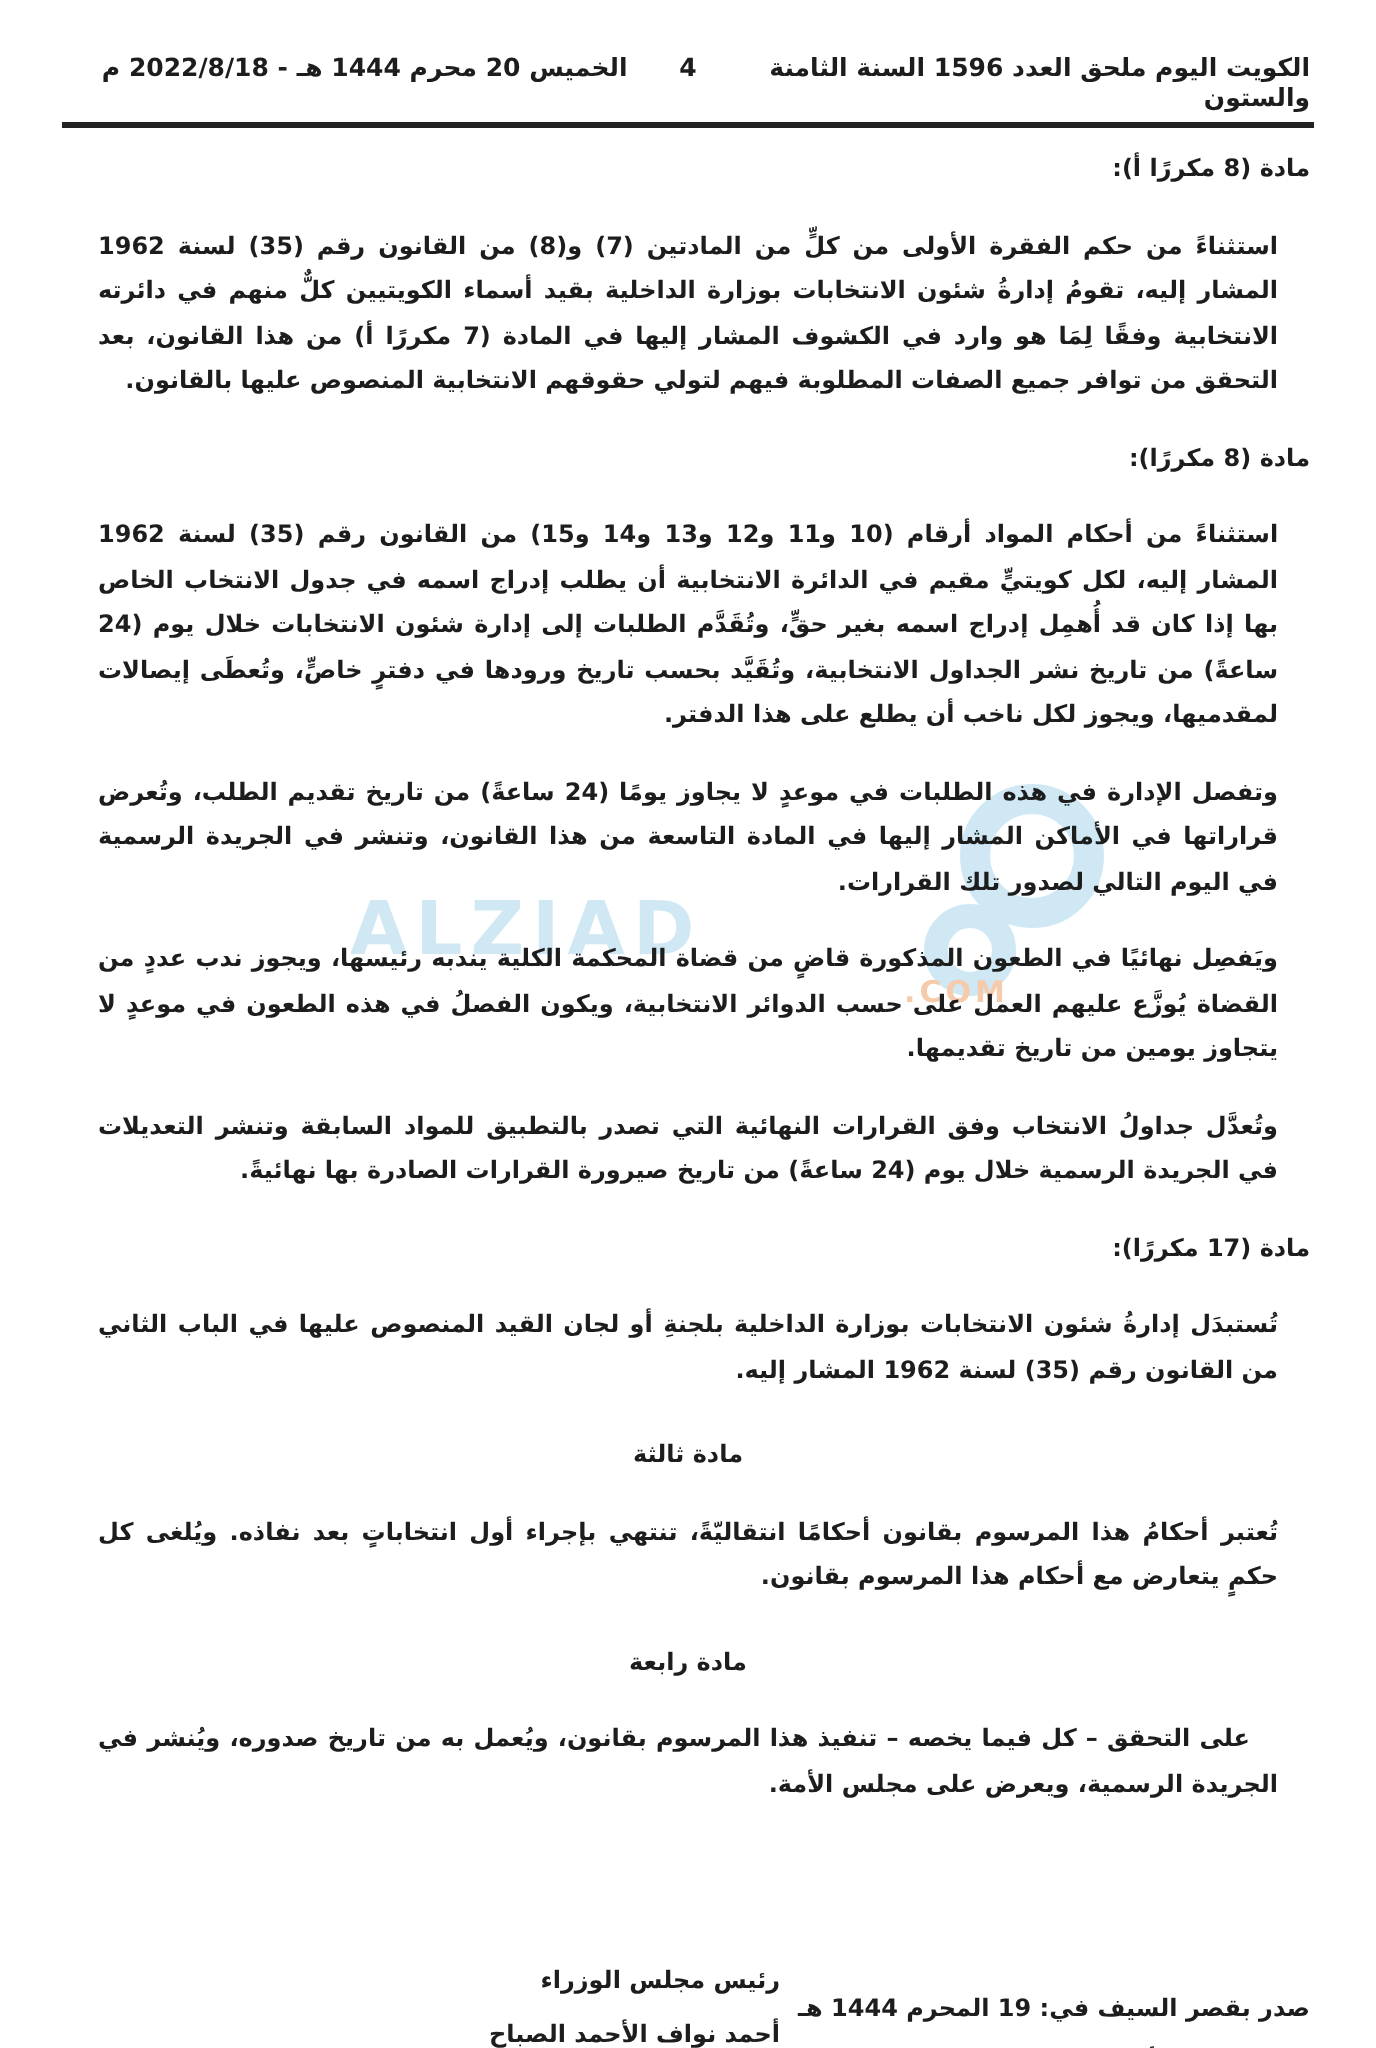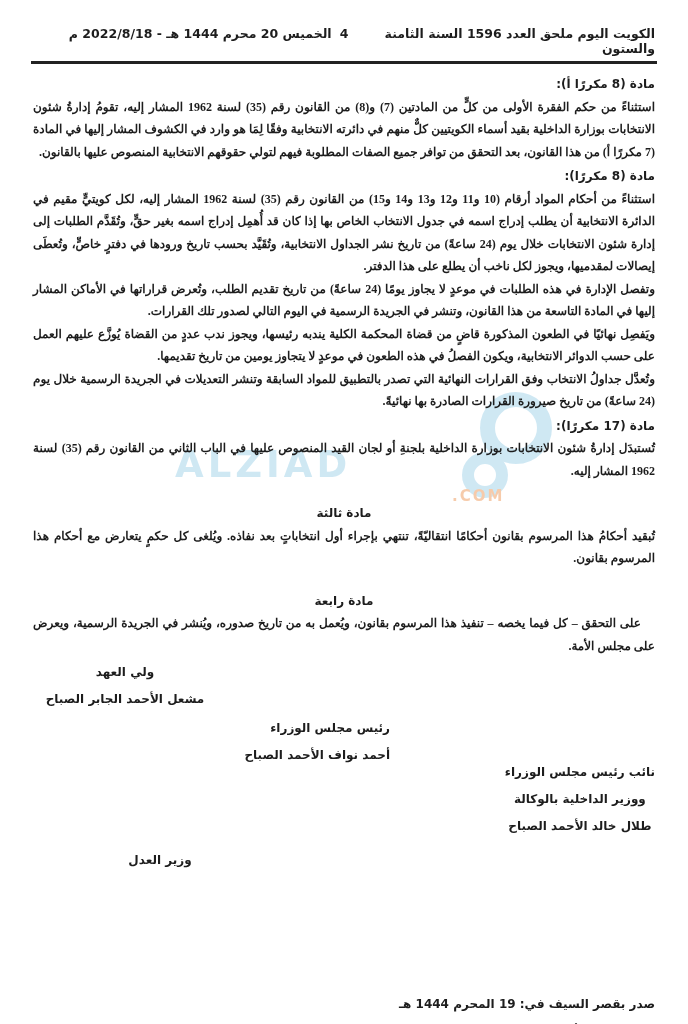--- a/index.html
+++ b/index.html
@@ -23,21 +23,21 @@
     position: relative;
     z-index: 2;
     display: grid;
     grid-template-columns: 1fr auto 1fr;
     align-items: baseline;
     padding: 26px 33px 0 33px;
     font-size: 12.5px;
   }
   .hdr-right { text-align: right; }
   .hdr-center { text-align: center; padding: 0 8px; }
-  .hdr-left { text-align: right; direction: rtl; }
+  .hdr-left { text-align: center; direction: rtl; }
 
   .hdr-rule {
     position: relative;
     z-index: 2;
     margin: 5px 31px 0 31px;
     height: 3px;
     border-top: 2.5px solid #222;
     border-bottom: 1px solid #222;
   }
 
@@ -45,21 +45,21 @@
   .content {
     position: relative;
     z-index: 1;
     padding: 7px 33px 0 33px;
     font-size: 12px;
     line-height: 22.5px;
     text-align: justify;
   }
   .article-heading { text-align: right; margin-top: 2px; }
   .center-heading { text-align: center; margin-top: 20px; }
-  .para { margin: 0; font-family: Liberation Serif, serif; }
+  .para { margin: 16px; }
   .para-indent { text-indent: 14px; }
 
   
   .sig-area {
     position: relative;
     z-index: 1;
     height: 240px;
     font-size: 12px;
     line-height: 27px;
   }
@@ -121,30 +121,26 @@
     <div class="article-heading">مادة (8 مكررًا أ):</div>
     <p class="para">استثناءً من حكم الفقرة الأولى من كلٍّ من المادتين (7) و(8) من القانون رقم (35) لسنة 1962 المشار إليه، تقومُ إدارةُ شئون الانتخابات بوزارة الداخلية بقيد أسماء الكويتيين كلٌّ منهم في دائرته الانتخابية وفقًا لِمَا هو وارد في الكشوف المشار إليها في المادة (7 مكررًا أ) من هذا القانون، بعد التحقق من توافر جميع الصفات المطلوبة فيهم لتولي حقوقهم الانتخابية المنصوص عليها بالقانون.</p>
     <div class="article-heading">مادة (8 مكررًا):</div>
     <p class="para">استثناءً من أحكام المواد أرقام (10 و11 و12 و13 و14 و15) من القانون رقم (35) لسنة 1962 المشار إليه، لكل كويتيٍّ مقيم في الدائرة الانتخابية أن يطلب إدراج اسمه في جدول الانتخاب الخاص بها إذا كان قد أُهمِل إدراج اسمه بغير حقٍّ، وتُقَدَّم الطلبات إلى إدارة شئون الانتخابات خلال يوم (24 ساعةً) من تاريخ نشر الجداول الانتخابية، وتُقَيَّد بحسب تاريخ ورودها في دفترٍ خاصٍّ، وتُعطَى إيصالات لمقدميها، ويجوز لكل ناخب أن يطلع على هذا الدفتر.</p>
     <p class="para">وتفصل الإدارة في هذه الطلبات في موعدٍ لا يجاوز يومًا (24 ساعةً) من تاريخ تقديم الطلب، وتُعرض قراراتها في الأماكن المشار إليها في المادة التاسعة من هذا القانون، وتنشر في الجريدة الرسمية في اليوم التالي لصدور تلك القرارات.</p>
     <p class="para">ويَفصِل نهائيًا في الطعون المذكورة قاضٍ من قضاة المحكمة الكلية يندبه رئيسها، ويجوز ندب عددٍ من القضاة يُوزَّع عليهم العمل على حسب الدوائر الانتخابية، ويكون الفصلُ في هذه الطعون في موعدٍ لا يتجاوز يومين من تاريخ تقديمها.</p>
     <p class="para">وتُعدَّل جداولُ الانتخاب وفق القرارات النهائية التي تصدر بالتطبيق للمواد السابقة وتنشر التعديلات في الجريدة الرسمية خلال يوم (24 ساعةً) من تاريخ صيرورة القرارات الصادرة بها نهائيةً.</p>
     <div class="article-heading">مادة (17 مكررًا):</div>
     <p class="para">تُستبدَل إدارةُ شئون الانتخابات بوزارة الداخلية بلجنةِ أو لجان القيد المنصوص عليها في الباب الثاني من القانون رقم (35) لسنة 1962 المشار إليه.</p>
     <div class="center-heading">مادة ثالثة</div>
-    <p class="para">تُبقيد أحكامُ هذا المرسوم بقانون أحكامًا انتقاليّةً، تنتهي بإجراء أول انتخاباتٍ بعد نفاذه. ويُلغى كل حكمٍ يتعارض مع أحكام هذا المرسوم بقانون.</p>
+    <p class="para">تُعتبر أحكامُ هذا المرسوم بقانون أحكامًا انتقاليّةً، تنتهي بإجراء أول انتخاباتٍ بعد نفاذه. ويُلغى كل حكمٍ يتعارض مع أحكام هذا المرسوم بقانون.</p>
     <div class="center-heading">مادة رابعة</div>
     <p class="para para-indent">على التحقق – كل فيما يخصه – تنفيذ هذا المرسوم بقانون، ويُعمل به من تاريخ صدوره، ويُنشر في الجريدة الرسمية، ويعرض على مجلس الأمة.</p>
   </main>
 
   <section class="sig-area">
-    <div class="sig-block sig-crown">
-      <div>ولي العهد</div>
-      <div>مشعل الأحمد الجابر الصباح</div>
-    </div>
     <div class="sig-block sig-pm">
       <div>رئيس مجلس الوزراء</div>
       <div>أحمد نواف الأحمد الصباح</div>
     </div>
     <div class="sig-block sig-deputy">
       <div>نائب رئيس مجلس الوزراء</div>
       <div>ووزير الداخلية بالوكالة</div>
       <div>طلال خالد الأحمد الصباح</div>
     </div>
     <div class="sig-block sig-justice">

